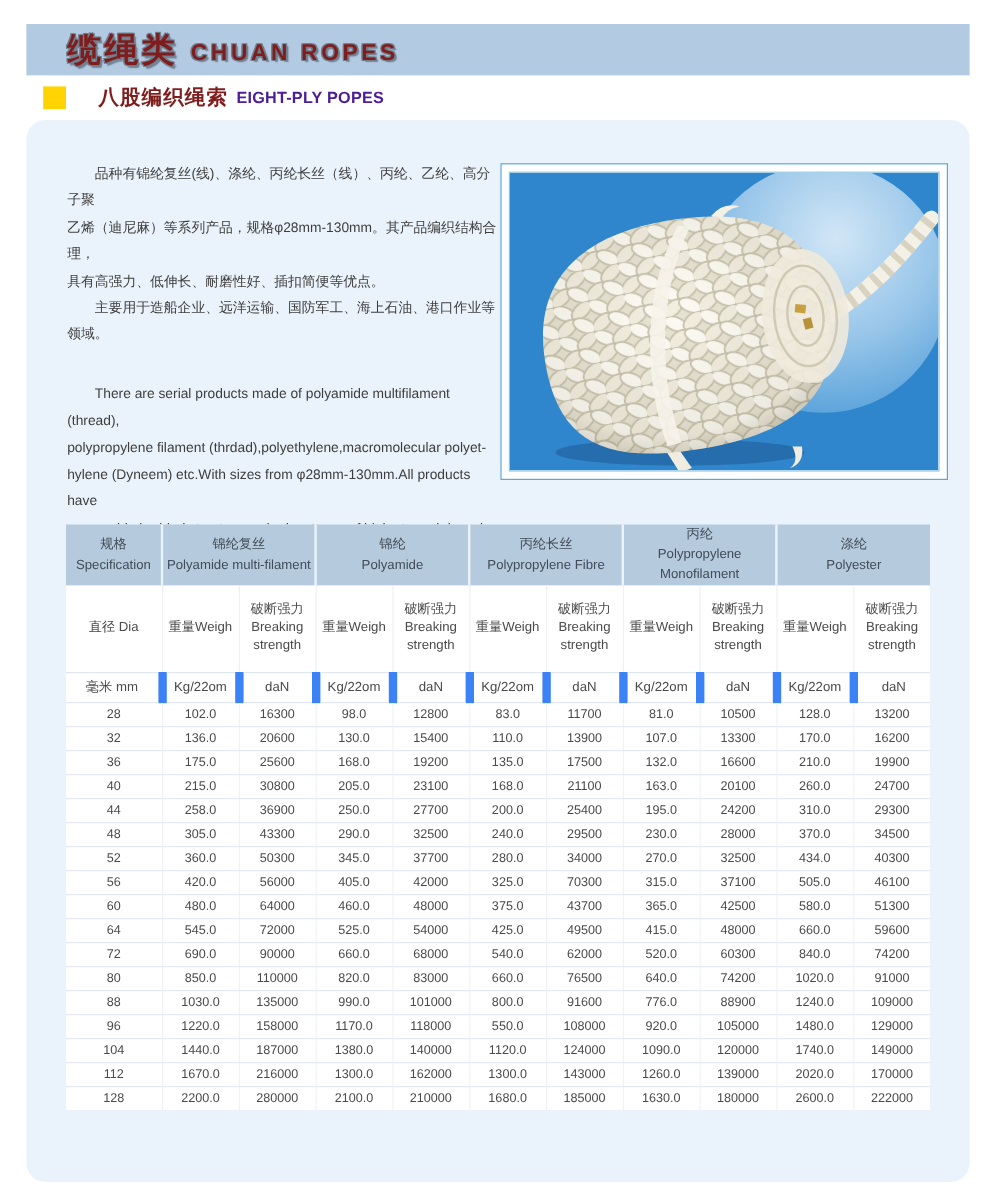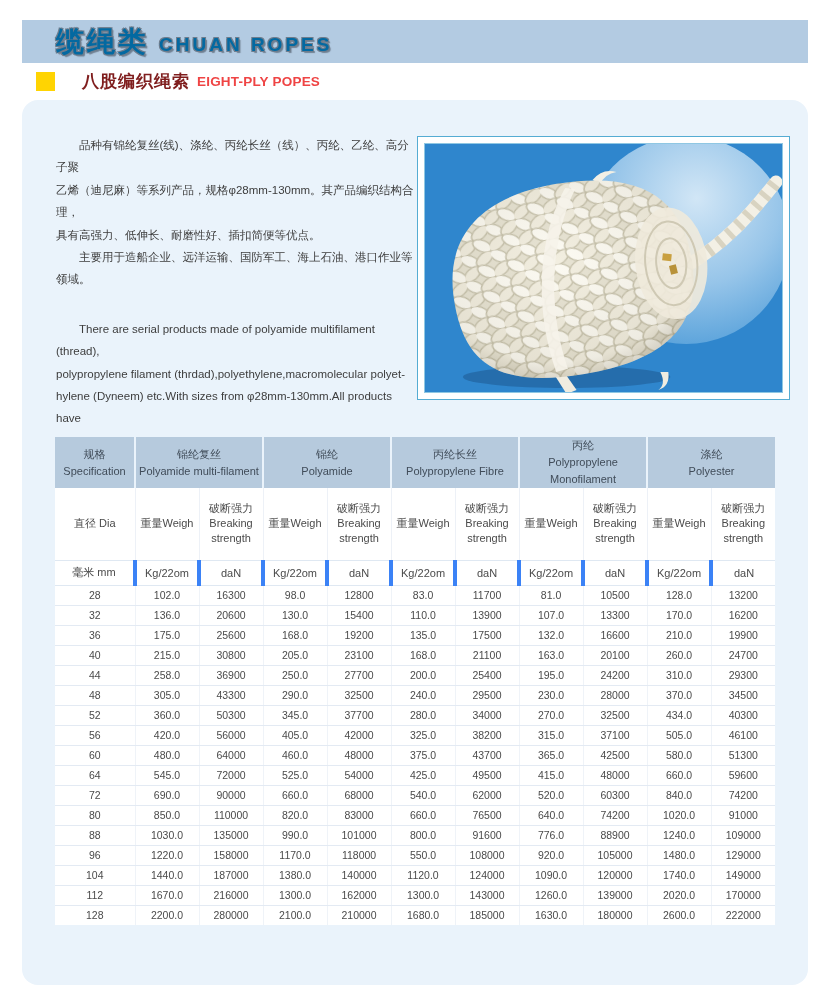--- a/index.html
+++ b/index.html
@@ -7,35 +7,35 @@
   .page {
     position:relative; width:830px; height:1000px; background:#ffffff;
     font-family:"Liberation Sans", sans-serif; overflow:hidden;
   }
   
   .top-bar {
     position:absolute; left:22px; top:20px; width:786px; height:43px;
     background:#b3cbe2; display:flex; align-items:center; padding-left:34px;
   }
   .title-zh, .title-en {
-    color:#0369a1; font-weight:bold;
+    color:#7f1d1d; font-weight:bold;
     text-shadow:
       -1px -1px 0 #6f7d8d, 1px -1px 0 #6f7d8d, -1px 1px 0 #6f7d8d, 1px 1px 0 #6f7d8d,
       2px 2px 1px rgba(80,92,108,0.65);
   }
   .title-zh { font-size:28px; letter-spacing:3px; }
   .title-en { font-size:19px; letter-spacing:3px; margin-left:10px; padding-top:6px; }
   
   .sub-header {
     position:absolute; left:22px; top:63px; width:786px; height:37px;
     background:#ffffff; display:flex; align-items:center;
   }
   .bullet { width:19px; height:19px; background:#ffd402; margin-left:14px; flex:0 0 auto; }
   .sub-zh { font-size:17px; font-weight:bold; color:#7f1d1d; margin-left:27px; letter-spacing:1px; }
-  .sub-en { font-size:13.5px; font-weight:bold; color:#ef4444; margin-left:7px; letter-spacing:0.2px; }
+  .sub-en { font-size:13.5px; font-weight:bold; color:#4c1d95; margin-left:7px; letter-spacing:0.2px; }
   
   .panel {
     position:absolute; left:22px; top:100px; width:786px; height:885px;
     background:#eaf3fb;
     border-radius:16px;
   }
   
   .intro { position:absolute; left:34px; top:34px; width:360px; color:#3d3d3d; font-size:11.5px; }
   .intro p { margin:0; white-space:pre-line; line-height:22.4px; text-indent:2em; }
   .intro p.en-first { margin-top:27px; }
@@ -59,21 +59,21 @@
   }
   tr.group-row th:last-child { border-right:none; }
   tr.sub-row th {
     background:#ffffff; font-size:11px; height:72px;
     border-right:1px solid #edf1f7; white-space:pre-line; line-height:15px; color:#4a4a4a;
   }
   tr.sub-row th:last-child { border-right:none; }
   tr.units-row td {
     height:25px; font-size:11px;
     border-top:1px solid #dfe8f2; border-bottom:1px solid #dfe8f2;
-    border-right:4px solid #3b82f6;
+    border-right:7px solid #3b82f6;
   }
   tr.units-row td:last-child { border-right:none; }
   tbody.data-body td {
     font-size:10.5px; height:20px; line-height:12px;
     border-bottom:1px solid #e3eaf3; border-right:1px solid #eff3f8;
   }
   tbody.data-body td:last-child { border-right:none;margin-left:24px; }
   tbody.data-body tr:last-child td { border-bottom:none; }
 </style>
 </head>
@@ -315,21 +315,21 @@
             <td>434.0</td>
             <td>40300</td>
           </tr>
           <tr>
             <td>56</td>
             <td>420.0</td>
             <td>56000</td>
             <td>405.0</td>
             <td>42000</td>
             <td>325.0</td>
-            <td>38200</td>
+            <td>70300</td>
             <td>315.0</td>
             <td>37100</td>
             <td>505.0</td>
             <td>46100</td>
           </tr>
           <tr>
             <td>60</td>
             <td>480.0</td>
             <td>64000</td>
             <td>460.0</td>

